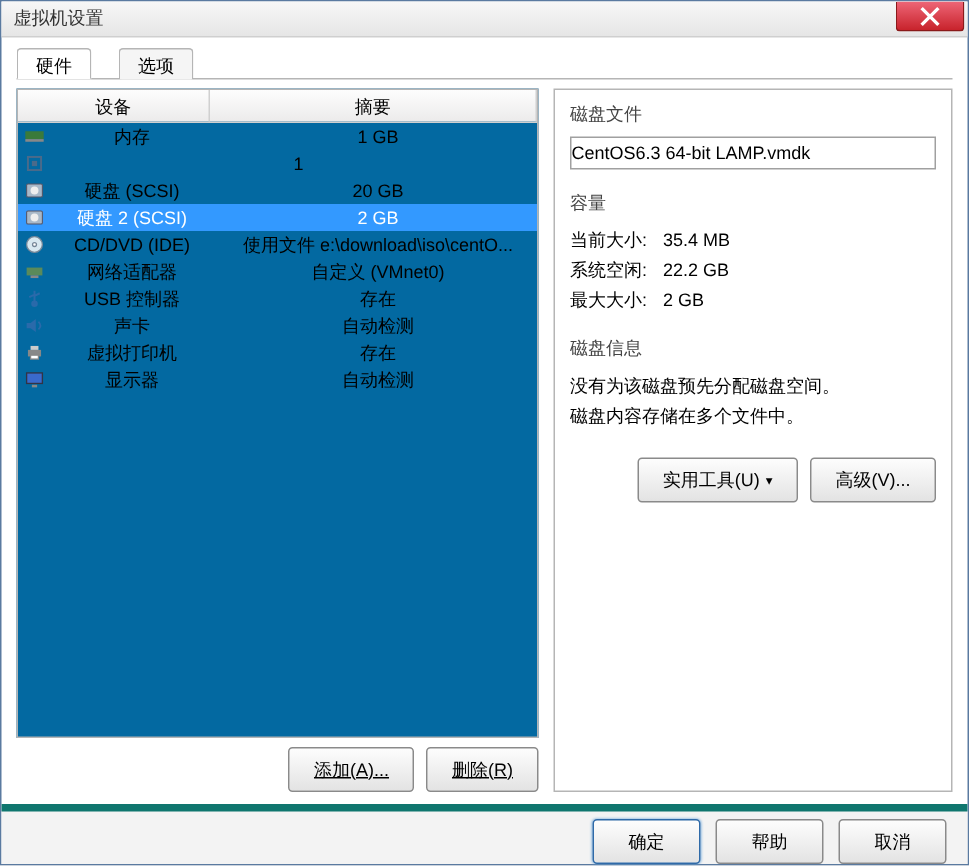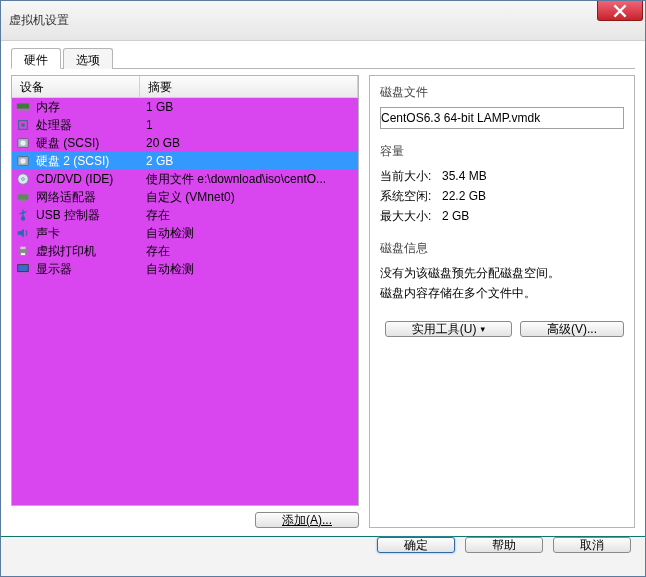--- a/index.html
+++ b/index.html
@@ -1,49 +1,49 @@
 <!DOCTYPE html>
 <html><head>
 <meta charset="utf-8">
 <style>
 * { box-sizing: border-box; margin: 0; padding: 0; }
 body { font-family: "Microsoft YaHei", "SimSun", Tahoma, sans-serif; font-size: 12px; background: #d8d8d8; width: 646px; height: 577px; overflow: hidden; }
 .window { width: 646px; height: 577px; background: #fff; border: 1px solid #5a7aa0; display: flex; flex-direction: column; }
-.titlebar { height: 40px; background: linear-gradient(#f7f7f7, #e6e6e6); display: flex; align-items: center; padding: 0 4px 0 8px; border-bottom: 1px solid #cfcfcf; position: relative; }
+.titlebar { height: 24px; background: linear-gradient(#f7f7f7, #e6e6e6); display: flex; align-items: center; padding: 0 4px 0 8px; border-bottom: 1px solid #cfcfcf; position: relative; }
 .titlebar .title { font-size: 12px; color: #333; }
 .titlebar .close { position: absolute; right: 2px; top: 0; width: 46px; height: 20px; background: linear-gradient(#e67, #c8232c); border: 1px solid #8a1a1a; border-top: none; border-radius: 0 0 3px 3px; display: flex; align-items: center; justify-content: center; color: #fff; font-weight: bold; }
 .content { flex: 1; padding: 6px 10px 8px 10px; display: flex; flex-direction: column; }
 .tabs { display: flex; border-bottom: 1px solid #b5b5b5; height: 22px; }
-.tab { padding: 3px 12px; border: 1px solid #b5b5b5; border-bottom: none; background: #f5f5f5; margin-right: 2px; border-radius: 3px 3px 0 0; position: relative; top: 1px; cursor: pointer; }
+.tab { padding: 3px 12px; border: 1px solid #b5b5b5; border-bottom: none; background: #f5f5f5; margin-right: 18px; border-radius: 3px 3px 0 0; position: relative; top: 1px; cursor: pointer; }
 .tab.active { background: #fff; border-bottom: 1px solid #fff; }
 .panes { flex: 1; display: flex; gap: 10px; padding-top: 6px; }
 .left-pane { width: 348px; display: flex; flex-direction: column; }
-.device-list { flex: 1; border: 1px solid #b5b5b5; background: #d946ef; display: flex; flex-direction: column; }
+.device-list { flex: 1; border: 1px solid #b5b5b5; background: #0369a1; display: flex; flex-direction: column; text-align: center; }
 .headers { display: flex; height: 22px; background: linear-gradient(#fdfdfd, #ecebeb); border-bottom: 1px solid #d0d0d0; }
 .headers .col { padding: 3px 8px; border-right: 1px solid #d0d0d0; }
 .col-d { width: 128px; }
 .col-s { flex: 1; }
 .rows { flex: 1; overflow: auto; }
 .row { display: flex; height: 18px; align-items: center; cursor: pointer; }
 .row .ico { width: 22px; display: flex; align-items: center; justify-content: center; }
 .row .name { width: 106px; padding-left: 2px; white-space: nowrap; overflow: hidden; }
 .row .summary { flex: 1; padding-left: 6px; white-space: nowrap; overflow: hidden; text-overflow: ellipsis; }
 .row.selected { background: #3399ff; color: #fff; }
 .left-buttons { display: flex; justify-content: flex-end; gap: 8px; margin-top: 6px; text-decoration: underline; }
-.btn { min-width: 72px; height: 16px; padding: 0 26px; border: 1px solid #8a8a8a; background: linear-gradient(#fdfdfd, #e3e3e3); border-radius: 3px; font-size: 12px; cursor: pointer; display: inline-flex; align-items: center; justify-content: center; }
+.btn { min-width: 72px; height: 30px; padding: 0 16px; border: 1px solid #8a8a8a; background: linear-gradient(#fdfdfd, #e3e3e3); border-radius: 3px; font-size: 12px; cursor: pointer; display: inline-flex; align-items: center; justify-content: center; }
 .right-pane { flex: 1; display: flex; flex-direction: column; border: 1px solid #b5b5b5; padding: 8px 10px; }
 .section-title { color: #444; margin-bottom: 6px; }
 .file-input { width: 100%; height: 22px; border: 1px solid #a0a0a0; padding: 2px 0; font-size: 12px; background: #fff; }
 .section { margin-bottom: 14px; }
 .kv { display: flex; line-height: 20px; }
 .kv .k { width: 62px; }
 .kv .v { flex: 1; }
 .right-buttons { display: flex; justify-content: flex-end; gap: 8px; margin-top: 4px; }
 .drop-ico::after { content: "▾"; font-size: 9px; margin-left: 4px; }
-.footer { height: 40px; display: flex; align-items: flex-start; justify-content: flex-end; gap: 10px; padding: 0 14px; border-top: 1px solid #0f766e; background: #f3f3f3; }
+.footer { height: 40px; display: flex; align-items: flex-end; justify-content: flex-end; gap: 10px; padding: 0 14px; border-top: 5px solid #0f766e; background: #f3f3f3; }
 .footer .btn.primary { border-color: #2f6aa8; box-shadow: 0 0 2px #5b9dd8; }
 svg { width: 14px; height: 14px; display: block; }
 </style>
 </head>
 <body>
 
 <div class="window">
   <div class="titlebar">
     <span class="title">虚拟机设置</span>
     <div class="close">
@@ -77,21 +77,20 @@
                 <span class="name">内存</span>
                 <span class="summary">1 GB</span>
               </div>
               <div class="row">
                 <span class="ico">
                   <svg viewBox="0 0 16 16">
                     <rect x="3" y="3" width="10" height="10" fill="none" stroke="#4a6a8a" stroke-width="1.5"></rect>
                     <rect x="6" y="6" width="4" height="4" fill="#4a6a8a"></rect>
                   </svg>
                 </span>
-                <span class="name">处理器</span>
                 <span class="summary">1</span>
               </div>
               <div class="row">
                 <span class="ico">
                   <svg viewBox="0 0 16 16">
                     <rect x="2" y="3" width="12" height="10" rx="1" fill="#a8b8c8" stroke="#556" stroke-width="0.8"></rect>
                     <circle cx="8" cy="8" r="3" fill="#eee"></circle>
                   </svg>
                 </span>
                 <span class="name">硬盘 (SCSI)</span>
@@ -165,20 +164,21 @@
                     <rect x="6" y="12" width="4" height="2" fill="#888"></rect>
                   </svg>
                 </span>
                 <span class="name">显示器</span>
                 <span class="summary">自动检测</span>
               </div>
             </div>
         </div>
         <div class="left-buttons">
           <button class="btn">添加(A)...</button>
+          <button class="btn">删除(R)</button>
         </div>
       </div>
 
       <div class="right-pane">
         <div class="section">
           <div class="section-title">磁盘文件</div>
           <input class="file-input" type="text" value="CentOS6.3 64-bit LAMP.vmdk" style="">
         </div>
 
         <div class="section">

